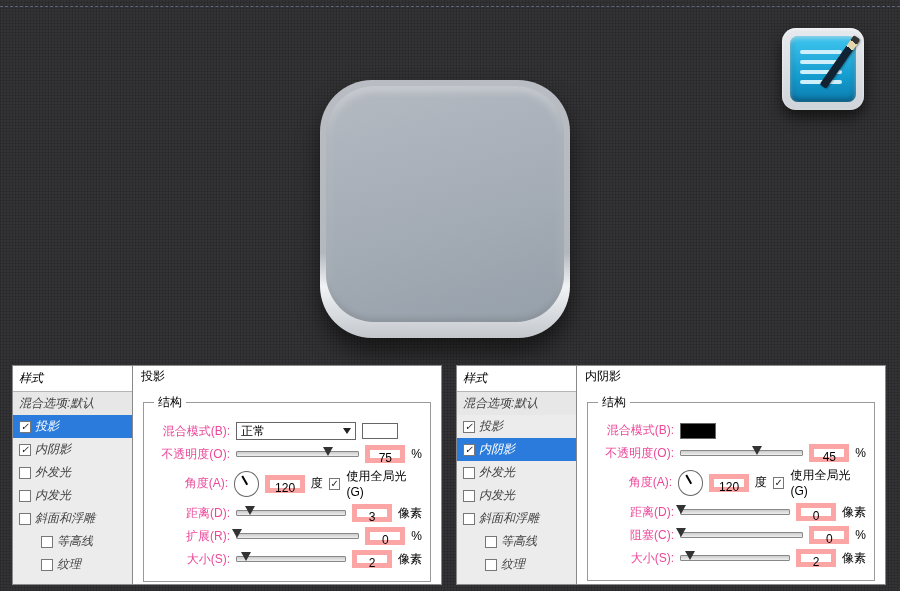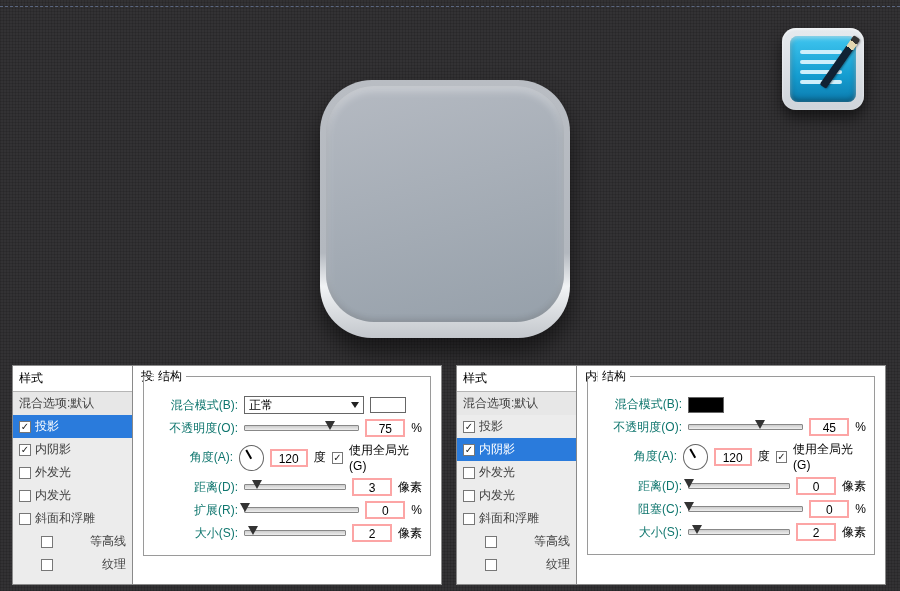--- a/index.html
+++ b/index.html
@@ -35,46 +35,46 @@
             background:#cfeffb; box-shadow:0 10px 0 #cfeffb, 0 20px 0 #cfeffb, 0 30px 0 #cfeffb; border-radius:2px; }
   .appicon .pencil{ position:absolute; width:60px; height:8px; right:-6px; top:30px;
             background:linear-gradient(90deg,#123 0 78%,#e3d7b0 78% 90%,#333 90%);
             transform:rotate(-55deg); border-radius:2px; box-shadow:0 1px 2px rgba(0,0,0,.4); }
 
   
   .panel{ position:absolute; bottom:6px; background:#fff; border:1px solid #8a8a8a; display:flex; }
   .p-left{ left:12px; width:430px; height:220px; }
   .p-right{ left:456px; width:430px; height:220px; }
 
-  .styles{ width:120px; border-right:1px solid #8a8a8a; background:#ececec; overflow:hidden; }
+  .styles{ width:120px; border-right:1px solid #8a8a8a; background:#ececec; overflow:hidden;font-style:italic; }
   .styles .hd{ background:#fff; border-bottom:1px solid #b5b5b5; padding:4px 6px; }
   .styles .row{ display:flex; align-items:center; gap:4px; padding:3px 6px; border-bottom:0; color:#404040; }
   .styles .row.blend{ background:#e7e7e7; }
   .styles .row.sel{ background:#2a7bdc; color:#fff; }
-  .styles .row.indent{ padding-left:28px;justify-content:space-between; }
+  .styles .row.indent{ padding-left:28px; }
   .chk{ width:12px; height:12px; border:1px solid #777; background:#fff; display:inline-flex;
         align-items:center; justify-content:center; font-size:10px; line-height:1; color:#222; }
   .chk.on::after{ content:"✓"; }
 
   .form{ flex:1; position:relative; padding:0 10px 8px 10px; }
   .form .title{ position:absolute; left:6px; top:2px; font-size:12px; background:#fff; padding:0 2px; }
-  .group{ margin-top:10px; border:1px solid #9a9a9a; padding:14px 8px 8px 8px; position:relative; }
+  .group{ margin-top:36px; border:1px solid #9a9a9a; padding:14px 8px 8px 0; position:relative; }
   .group .glabel{ position:absolute; top:-9px; left:10px; background:#fff; padding:0 4px; }
   .frow{ display:flex; align-items:center; gap:6px; margin:5px 0; }
-  .flabel{ width:86px; text-align:right; color:#0f766e; }
+  .flabel{ width:86px; text-align:right; color:#ec4899; }
   .combo{ flex:0 0 120px; height:18px; border:1px solid #666; background:#fff;
           display:flex; align-items:center; justify-content:space-between; padding:0 4px;}
   .combo .tri{ width:0;height:0;border-left:4px solid transparent;border-right:4px solid transparent;border-top:6px solid #222; }
   .swatch{ width:36px; height:16px; border:1px solid #666; }
   .sw-white{ background:#fff; }
   .sw-black{ background:#000; }
   .slider{ flex:1; height:6px; background:linear-gradient(#ccc,#eee); border:1px solid #888; position:relative; border-radius:1px; min-width:90px;}
   .slider .thumb{ position:absolute; top:-5px; width:0;height:0;
      border-left:5px solid transparent; border-right:5px solid transparent; border-top:9px solid #333; }
-  .numbox{ width:40px; height:18px; border:2px solid #fca5a5; background:#fff; text-align:center; line-height:16px; }
+  .numbox{ width:40px; height:18px; border:5px solid #fca5a5; background:#fff; text-align:center; line-height:16px; }
   .unit{ color:#000; }
   .dial{ width:26px; height:26px; border:1px solid #666; border-radius:50%; background:#fff; position:relative; }
   .dial::after{ content:""; position:absolute; left:50%; top:50%; width:10px; height:1.5px; background:#000;
                 transform-origin:0 50%; transform:rotate(-120deg); }
 
 </style>
 </head>
 <body>
 
 <div class="stage">

